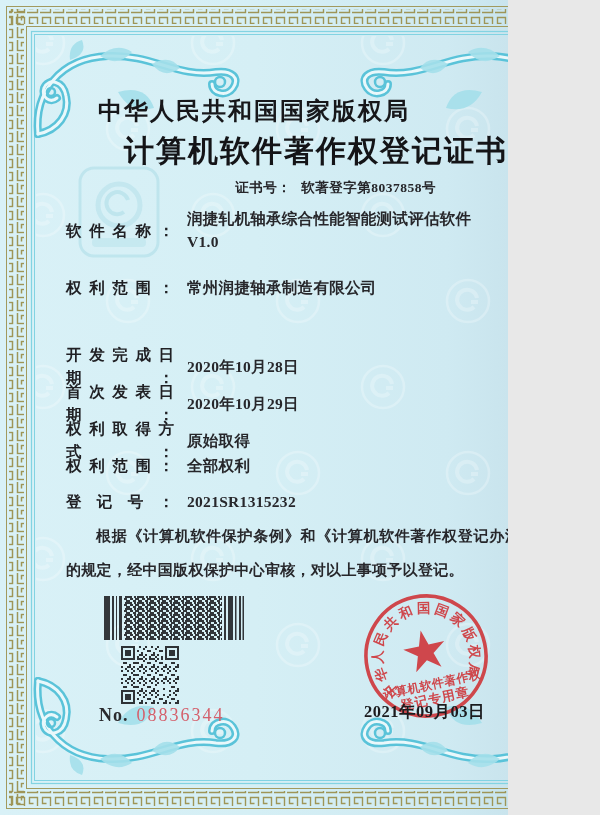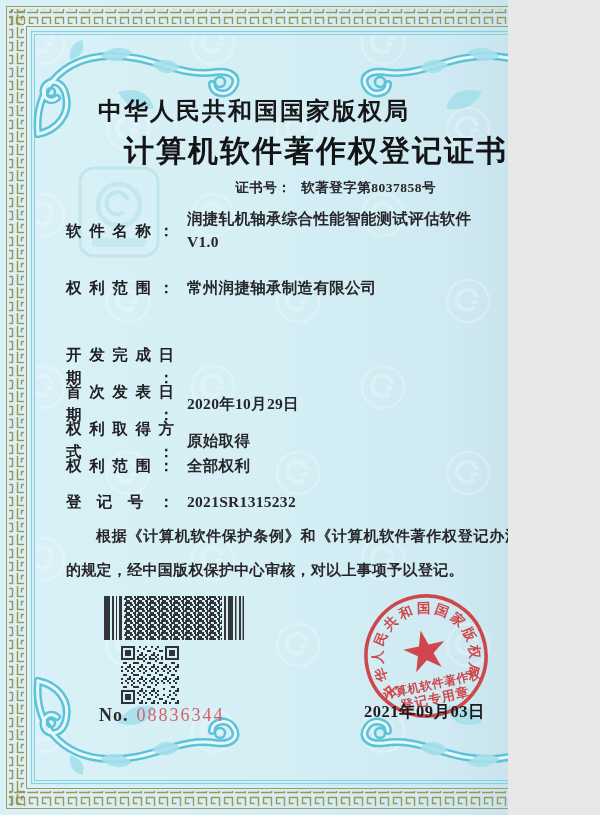--- a/index.html
+++ b/index.html
@@ -138,20 +138,21 @@
     </div>
   </div>
 
   <div class="row" style="top:276px">
     <div class="label">权利范围：</div>
     <div class="value">常州润捷轴承制造有限公司</div>
   </div>
 
   <div class="row" style="top:343px">
     <div class="label">开发完成日期：</div>
+    <div class="value">2020年10月28日</div>
   </div>
 
   <div class="row" style="top:380px">
     <div class="label">首次发表日期：</div>
     <div class="value">2020年10月29日</div>
   </div>
 
   <div class="row" style="top:454px">
     <div class="label">权利范围：</div>
     <div class="value">全部权利</div>

